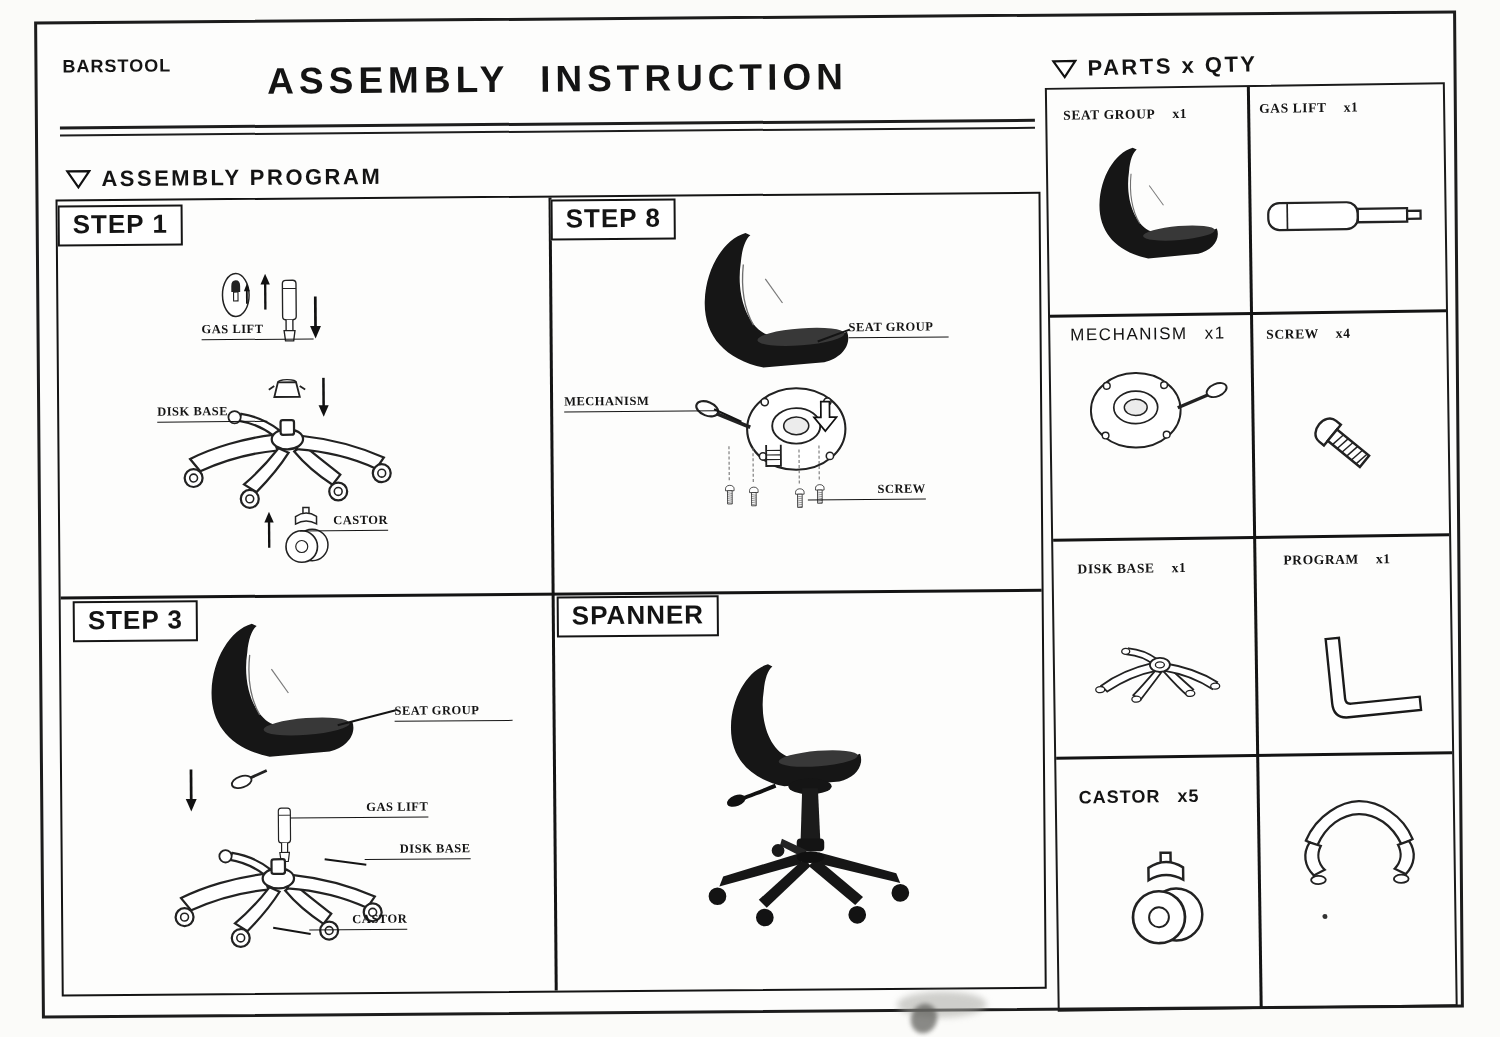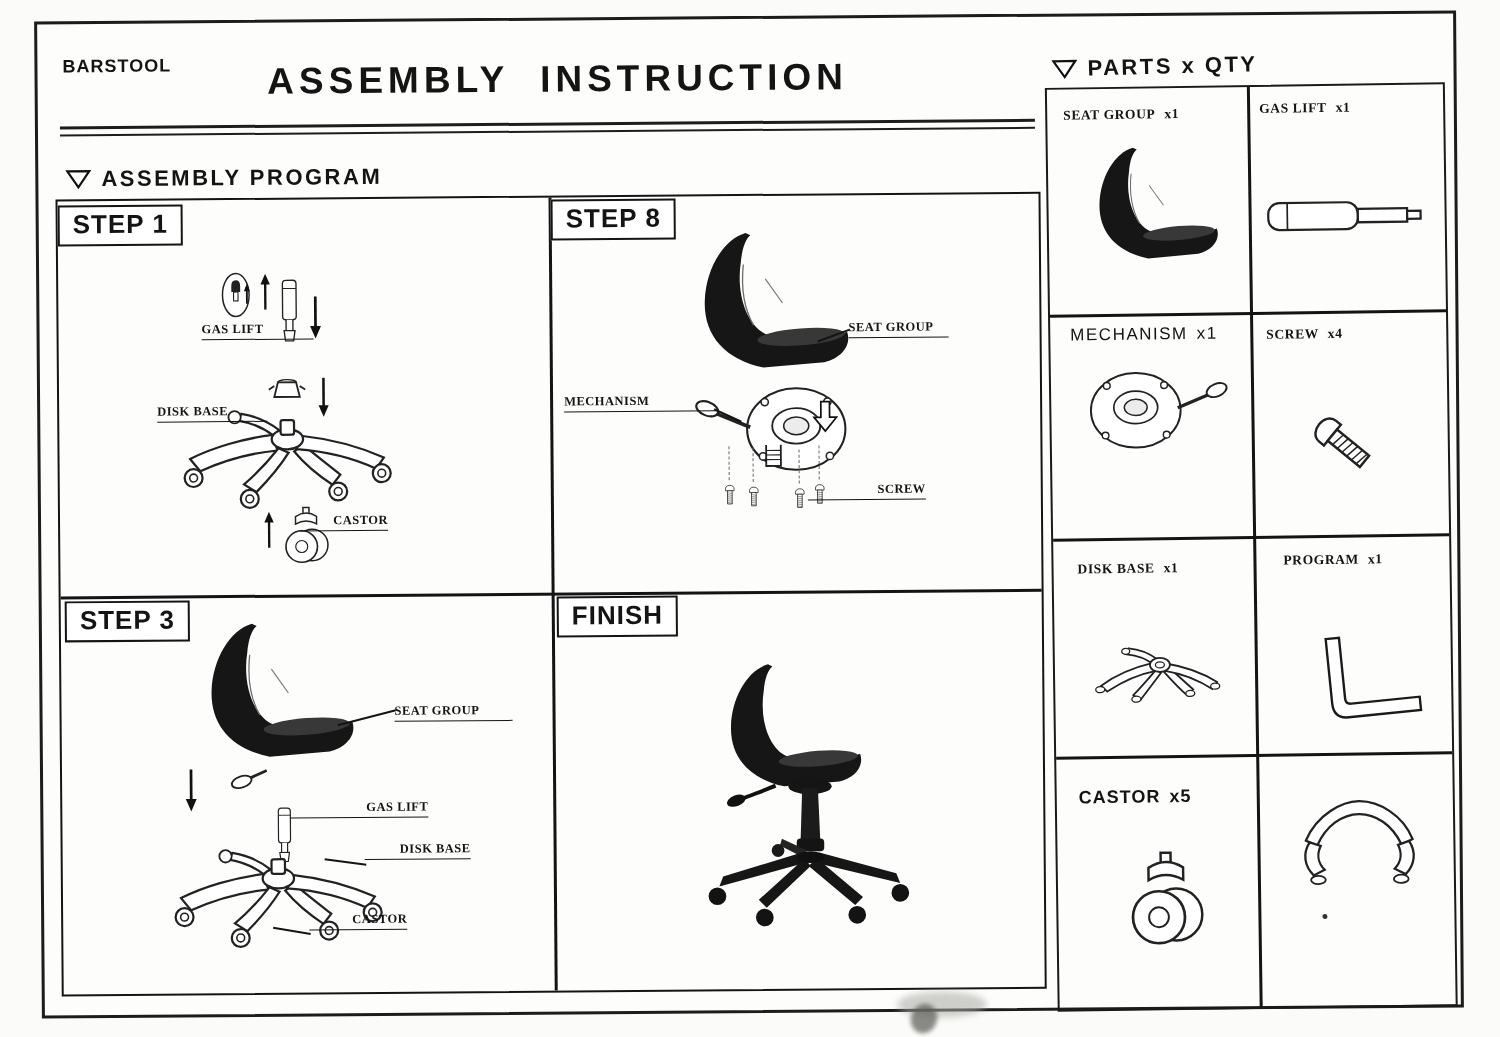--- a/index.html
+++ b/index.html
@@ -22,21 +22,21 @@
   .callout { position:absolute; border-bottom:1.6px solid #141414; padding-bottom:2px;
              font-family:"Liberation Serif", serif; font-weight:bold; font-size:12.5px;
              letter-spacing:0.5px; white-space:nowrap; }
   .callout.r { text-align:right; }
   .leader { position:absolute; height:1.6px; background:#141414; transform-origin:0 50%; }
   .dash { position:absolute; border-left:1.6px dashed #666; width:0; }
   .parts-box { position:absolute; left:1010px; top:70px; width:400px; height:924px;
                border:2.5px solid #1a1a1a; transform:rotate(-0.35deg); }
   .part-label { position:absolute; font-family:"Liberation Serif", serif; font-weight:bold;
                 font-size:13.5px; letter-spacing:0.6px; white-space:nowrap; }
-  .part-label .qty { margin-left:9px; }
+  .part-label .qty { margin-left:17px; }
   .part-label.big-sans { font-family:"Liberation Sans", sans-serif; font-size:17px; font-weight:normal; letter-spacing:1.5px; }
   .part-label.big-bold { font-family:"Liberation Sans", sans-serif; font-size:18px; font-weight:bold; letter-spacing:1px; }
   .ill { position:absolute; overflow:visible; }
   .smudge { position:absolute; border-radius:50%; filter:blur(3px); }
 </style>
 </head>
 <body>
 
 <svg width="0" height="0" style="position:absolute">
   <defs>
@@ -268,21 +268,21 @@
       <svg class="ill" style="left:240px;top:289px;width:14px;height:27px;">
           <use href="#sym-screw" width="100%" height="100%"></use>
         </svg>
       <svg class="ill" style="left:260px;top:285px;width:14px;height:27px;">
           <use href="#sym-screw" width="100%" height="100%"></use>
         </svg>
       <div class="callout r" style="left:255px;top:287px;width:118px;"><span>SCREW</span></div>
     </div>
 
     <div class="cell" style="left:0;top:397px;width:491px;height:400px;">
-      <div class="step-label" style="left:4px;top:3px;">STEP 3</div>
+      <div class="step-label" style="left:12px;top:3px;">STEP 3</div>
       <svg class="ill" style="left:115px;top:22px;width:200px;height:168px;">
           <use href="#sym-seat" width="100%" height="100%"></use>
         </svg>
       <svg class="ill" style="left:167px;top:170px;width:42px;height:26px;">
           <use href="#sym-lever" width="100%" height="100%"></use>
         </svg>
       <svg class="ill" style="left:122px;top:148px;width:14px;height:90px;">
           <use href="#sym-arrow" width="100%" height="100%"></use>
         </svg>
       <div class="callout" style="left:333px;top:108px;width:118px;"><span>SEAT GROUP</span></div>
@@ -294,21 +294,21 @@
       <svg class="ill" style="left:93px;top:248px;width:245px;height:112px;">
           <use href="#sym-base" width="100%" height="100%"></use>
         </svg>
       <div class="callout r" style="left:302px;top:246px;width:106px;"><span>DISK BASE</span></div>
       <div class="leader" style="left:262px;top:262px;width:42px;transform:rotate(8deg);"></div>
       <div class="callout r" style="left:246px;top:316px;width:98px;"><span>CASTOR</span></div>
       <div class="leader" style="left:210px;top:330px;width:38px;transform:rotate(10deg);"></div>
     </div>
 
     <div class="cell" style="left:493px;top:397px;width:492px;height:400px;">
-      <div class="step-label" style="left:3px;top:2px;">FINISH</div>
+      <div class="step-label" style="left:3px;top:2px;">SPANNER</div>
       <svg class="ill" style="left:124px;top:65px;width:248px;height:295px;">
           <use href="#sym-chair" width="100%" height="100%"></use>
         </svg>
     </div>
   </div>
 
   <div class="sec-head" style="left:1014px;top:38px;transform:rotate(-1deg);">
     <svg class="tri" width="26" height="20">
         <use href="#sym-tri" width="100%" height="100%"></use>
       </svg>

